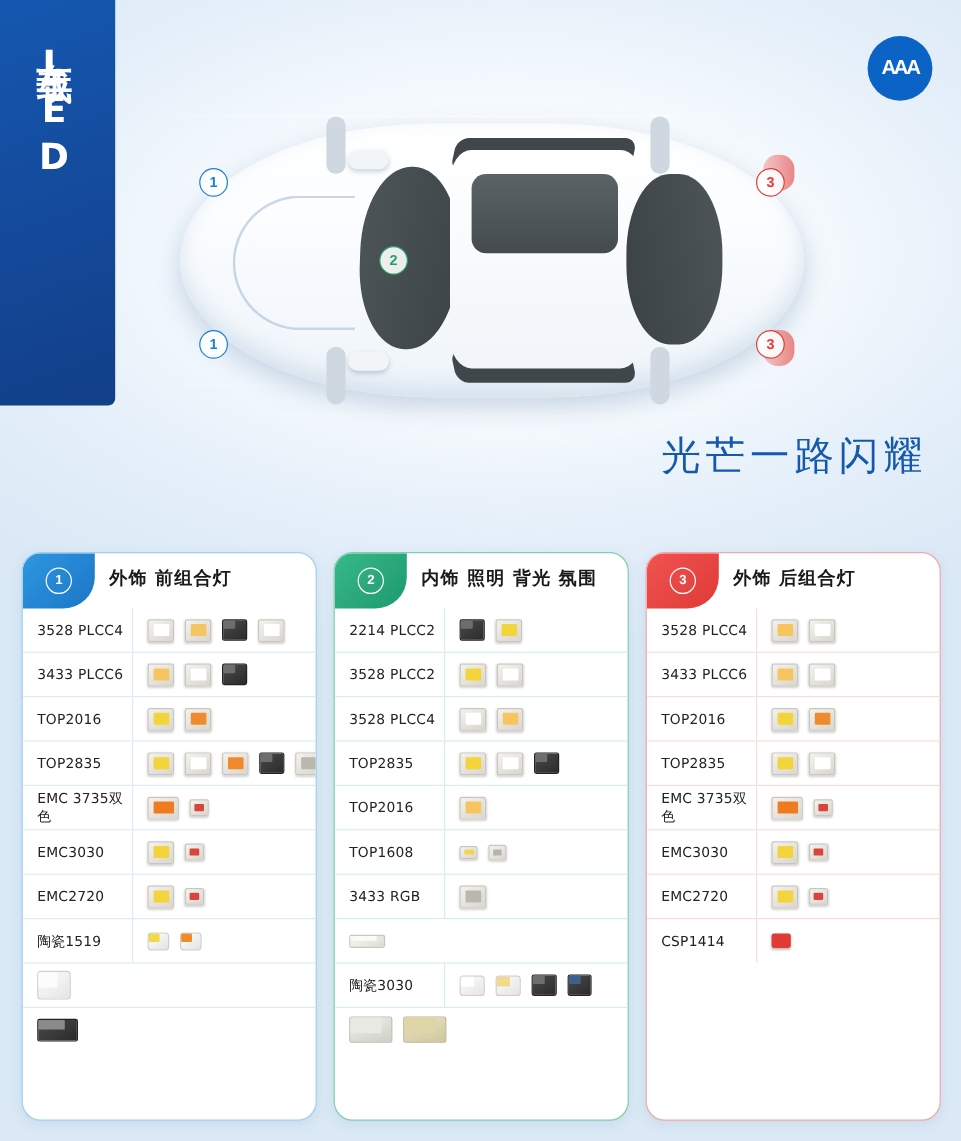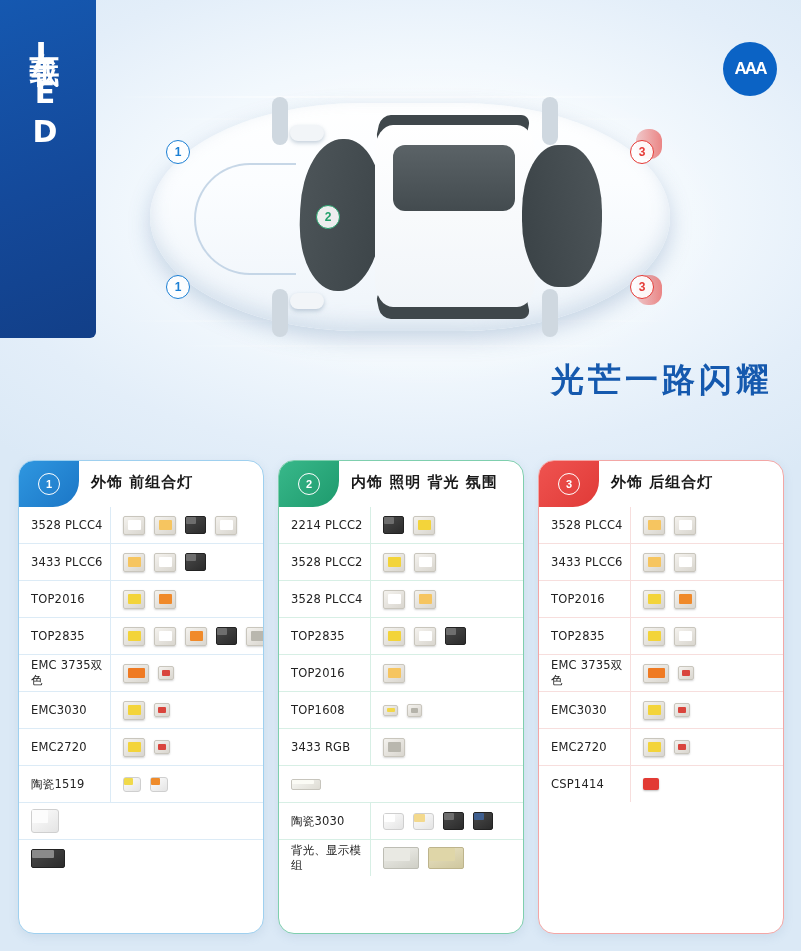--- a/index.html
+++ b/index.html
@@ -38,21 +38,21 @@
     position:absolute; left:26px; top:28px;
     color:#ffffff; font-size:30px; font-weight:bold; letter-spacing:4px;
     writing-mode:vertical-rl; text-orientation:upright;
     line-height:1.25;
     font-family:"DejaVu Sans", sans-serif;
   }
 
   
   .logo {
     position:absolute; right:24px; top:30px;
-    display:flex; align-items:center; gap:24px;margin-top:12px;
+    display:flex; align-items:center; gap:24px;
   }
   .logo-mark {
     width:54px; height:54px; border-radius:50%;
     background:#0b63c5;
     display:flex; align-items:center; justify-content:center;
     color:#fff; font-size:17px; letter-spacing:-2px; font-weight:bold;
   }
   .logo-text { display:flex; flex-direction:column; line-height:1; }
   .logo-cn { font-size:30px; font-weight:bold; color:#0b2f6b; letter-spacing:2px;
              font-family:"DejaVu Sans", sans-serif; }
@@ -120,21 +120,21 @@
     display:flex; align-items:center; justify-content:center;
     font-size:12px; font-weight:bold;
   }
   .m-blue  { color:#1b7fd4; }
   .m-green { color:#23a06a; }
   .m-red   { color:#e53935; }
 
   
   .slogan { position:absolute; right:28px; top:358px; text-align:right; }
   .slogan .cn {
-    font-size:33px; font-weight:bold; color:#1559ae; letter-spacing:4px;
+    font-size:33px; font-weight:normal; color:#1559ae; letter-spacing:4px;
     font-family:"DejaVu Sans", sans-serif;
   }
   .slogan .en {
     margin-top:8px; font-size:22px; font-weight:bold; font-style:italic;
     color:#1559ae; letter-spacing:.4px;
   }
 
   
   .cards { position:absolute; left:18px; top:460px; width:766px; display:flex; gap:14px; }
   .card {
@@ -500,21 +500,20 @@
               </div>
               <div class="chip dark" style="width: 19px; height: 16px;">
                 <div class="die" style="width: 10px; height: 7px; background: rgb(110, 110, 110);"></div>
               </div>
               <div class="chip dark" style="width: 18px; height: 16px;">
                 <div class="die" style="width: 10px; height: 7px; background: rgb(63, 95, 143);"></div>
               </div>
             </div>
           </div>
           <div class="row">
-            <div class="row-label">背光、显示模组</div>
             <div class="row-items">
               <div class="chip module" style="width: 34px; height: 20px;">
                 <div class="die" style="width: 26px; height: 13px; background: rgb(233, 233, 227);"></div>
               </div>
               <div class="chip gold-module" style="width: 34px; height: 20px;">
                 <div class="die" style="width: 26px; height: 13px; background: rgb(223, 214, 168);"></div>
               </div>
             </div>
           </div>
         </div>

